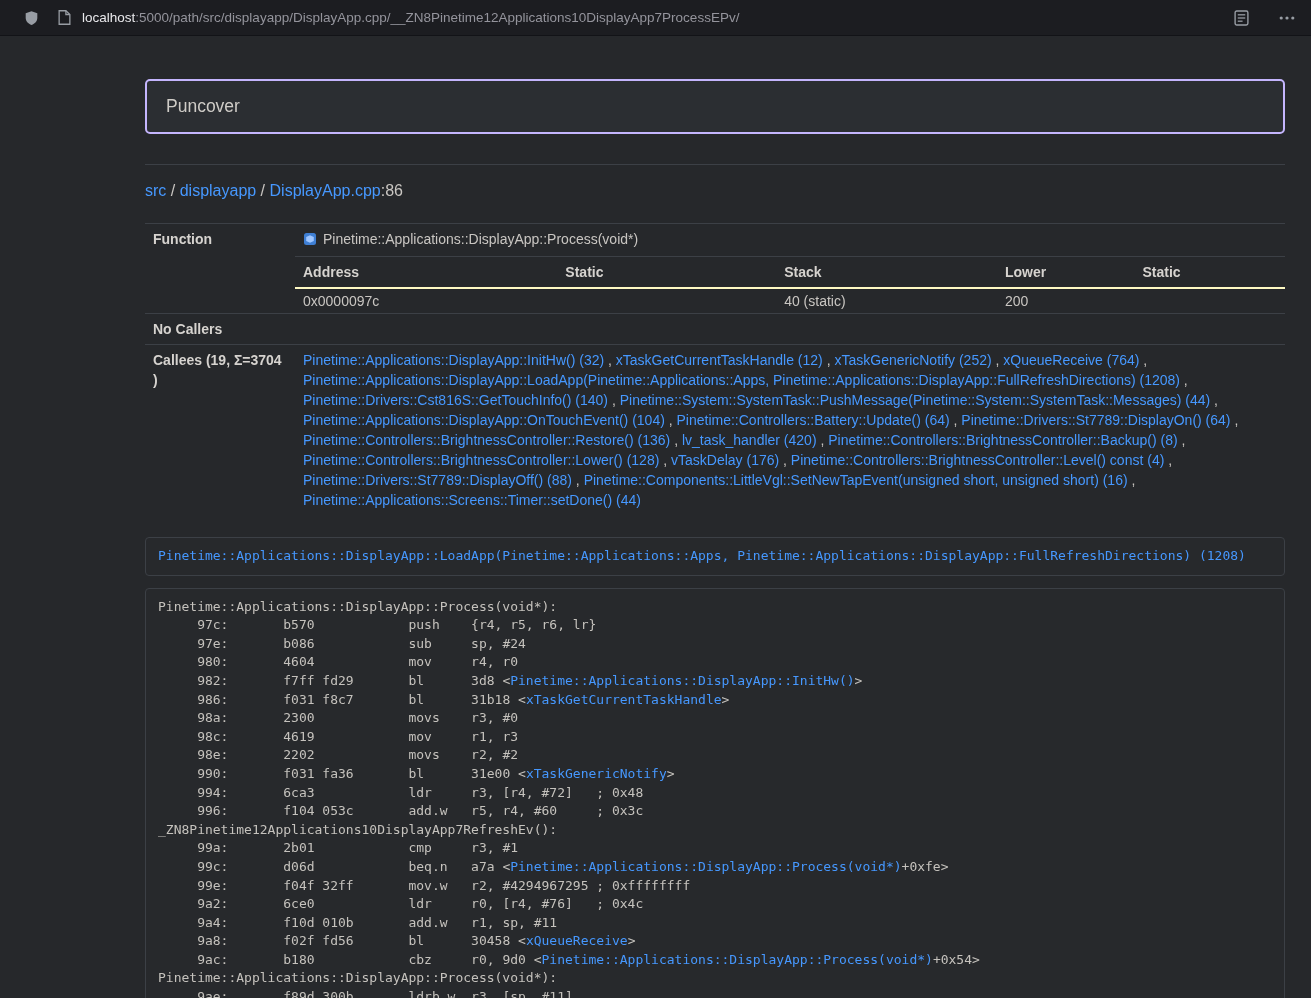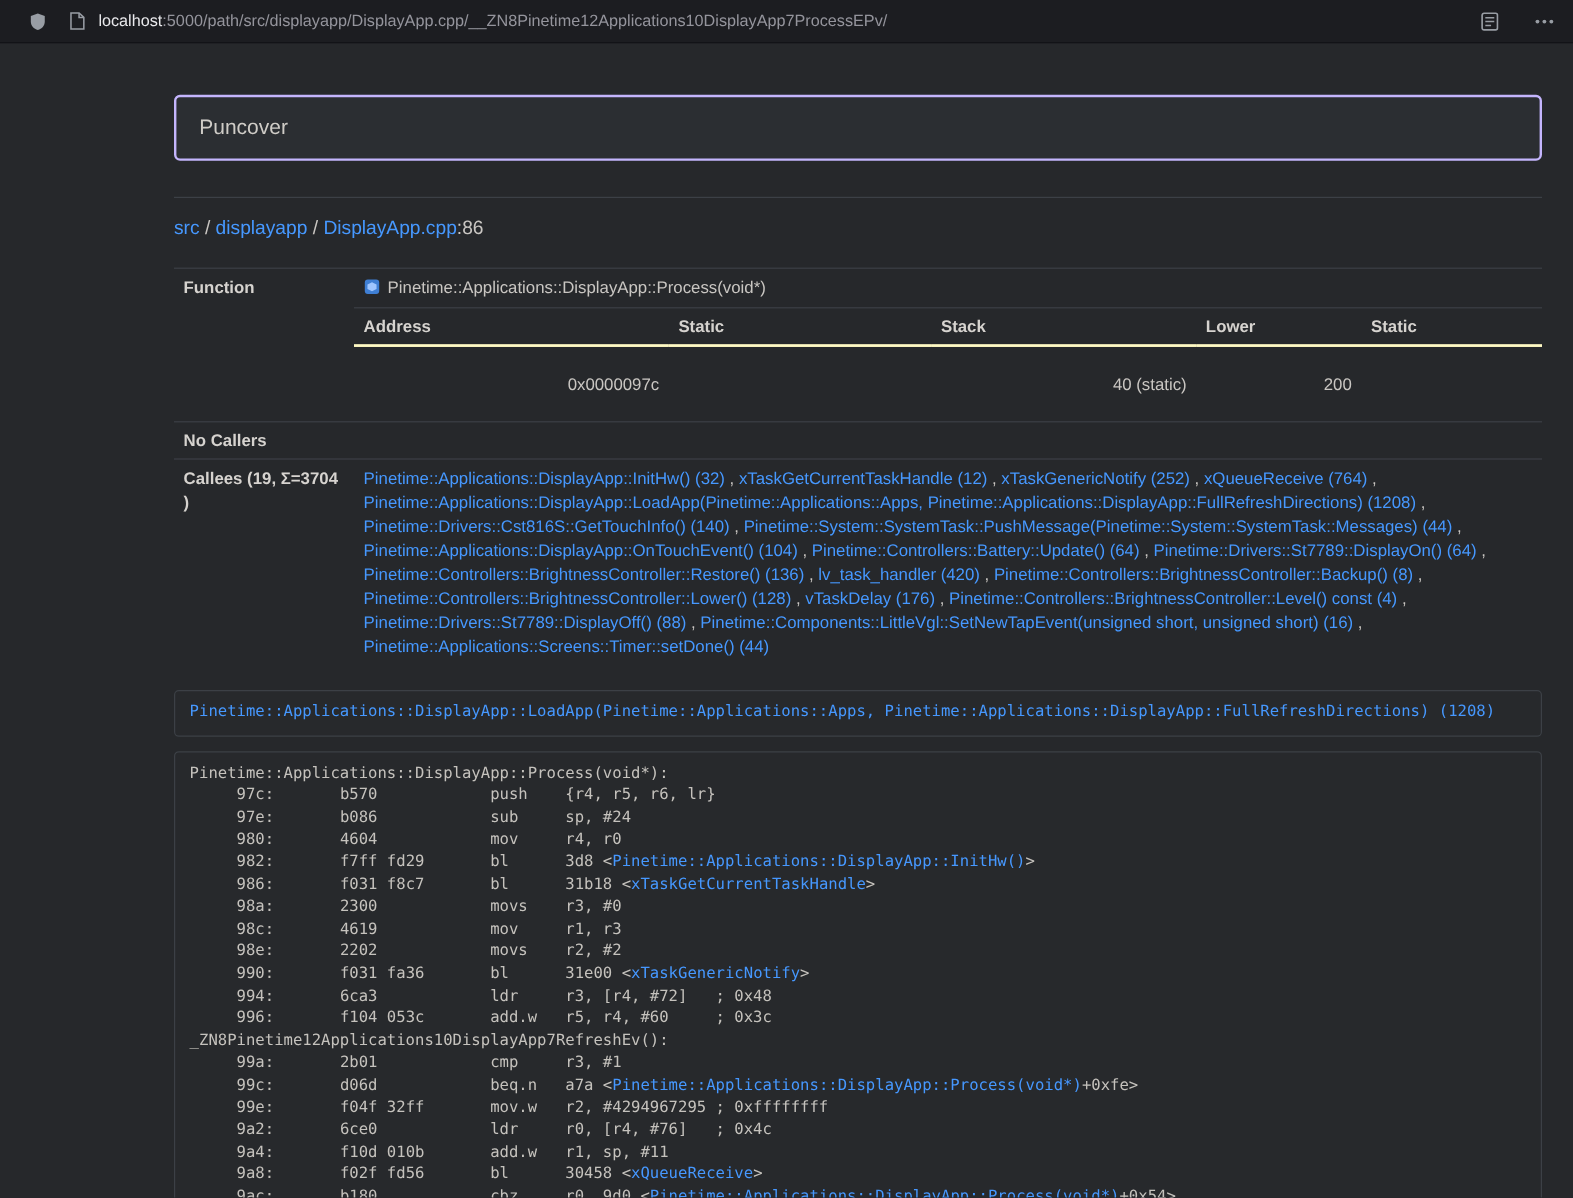--- a/index.html
+++ b/index.html
@@ -64,21 +64,21 @@
   td.nested-cell { padding: 0 !important; }
   .fn-name { color: #c9c6c2; }
   .fn-icon { display: inline-block; vertical-align: -2px; margin-right: 6px; }
 
   table.inner { width: 100%; border-collapse: collapse; }
   table.inner th {
     font-weight: bold; text-align: left; color: #d6d3cf;
     border-bottom: 2px solid #fef9c3;
     padding: 5px 8px; line-height: 20px;
   }
-  table.inner td { padding: 21px 8px; line-height: 20px; text-align: right; }
+  table.inner td { padding: 2px 8px; line-height: 20px; }
   .c-addr { width: 26.5%; } .c-rem { width: 22.1%; } .c-stack { width: 22.3%; }
   .c-code { width: 13.9%; } .c-static { width: 15.2%; }
 
   
   pre.context-box, pre.code-box {
     border: 1px solid #3c4046;
     border-radius: 4px;
     background: #27292c;
     padding: 9px 12px;
     font-family: "DejaVu Sans Mono", monospace;

